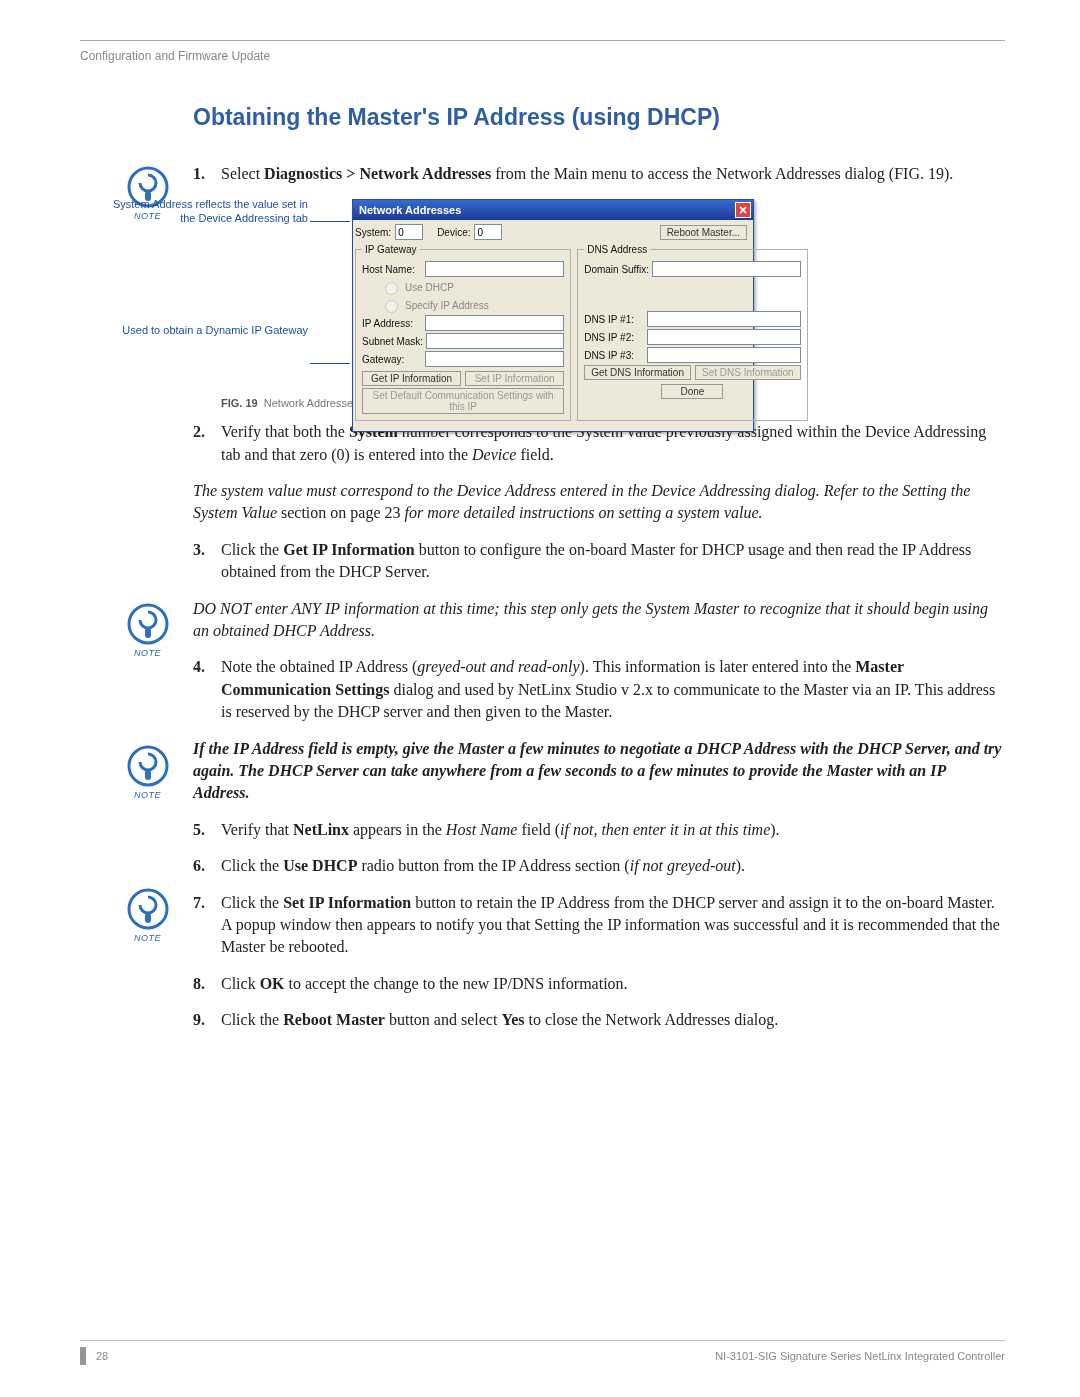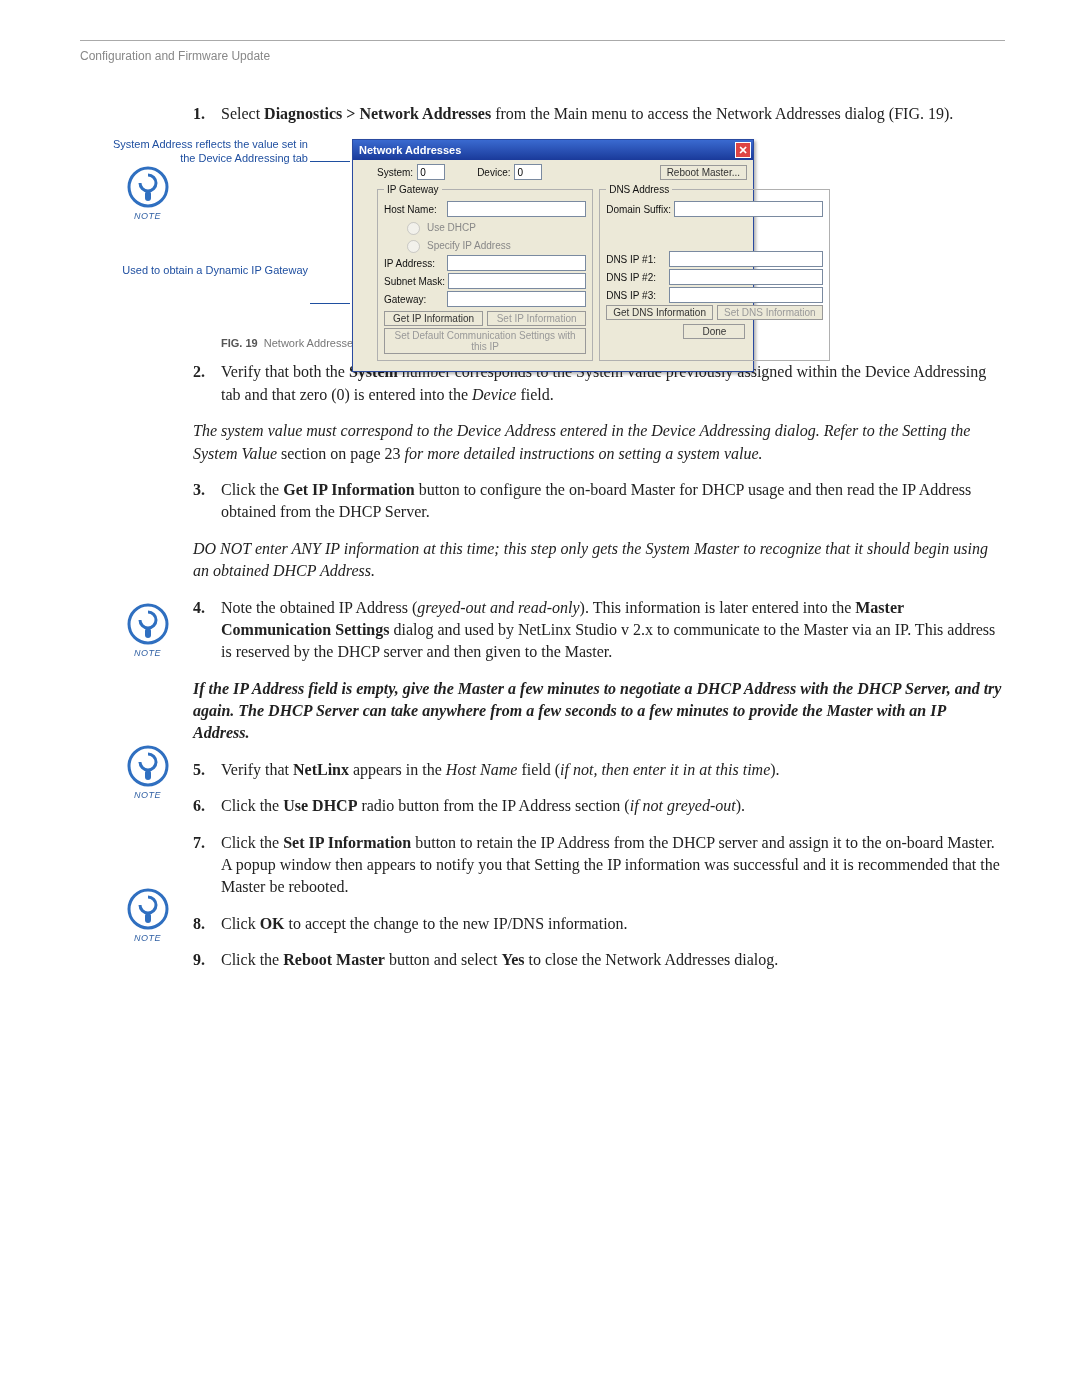--- a/index.html
+++ b/index.html
@@ -111,21 +111,21 @@
     font-size:11px;
     display:flex;align-items:center;justify-content:space-between;
     padding:0 2px 0 6px;
   }
   .dlg-close{
     width:16px;height:16px;background:#d44;
     color:#fff;display:flex;align-items:center;justify-content:center;
     border:1px solid #fff;font-weight:bold;font-size:11px;line-height:1;
     box-sizing:border-box;
   }
-  .dlg-body{padding:4px 6px 6px 24px;}
+  .dlg-body{padding:4px 6px 6px 2px;}
   .dlg-row{display:flex;align-items:center;gap:4px;margin-bottom:4px;}
   .dlg-row label{font-size:10px;}
   .dlg input[type=text]{
     font-size:10px;height:16px;box-sizing:border-box;
     border:1px solid #7a8aa0;background:#fff;padding:0 2px;
   }
   .dlg button{
     font-size:10px;background:#ece9d8;border:1px solid #999;
     padding:1px 6px;color:#333;
   }
@@ -198,20 +198,21 @@
   <div class="note-icon" style="top:887px">
     <svg viewBox="0 0 44 44">
         <circle cx="22" cy="22" r="19" fill="none" stroke="#2f6fc0" stroke-width="3"></circle>
         <path d="M22 10 a8 8 0 1 1 -8 8" fill="none" stroke="#2f6fc0" stroke-width="3"></path>
         <rect x="19" y="26" width="6" height="10" rx="3" fill="#2f6fc0"></rect>
       </svg>
     <div class="lbl">NOTE</div>
   </div>
 
   <div class="content">
+    <h1 class="section-title">Obtaining the Master's IP Address (using DHCP)</h1>
 
 
     <ol class="steps">
       <li>
           <span class="num">1.</span>
         <span class="txt"><span>Select </span><span class="bold">Diagnostics &gt; Network Addresses</span><span> from the Main menu to access the Network Addresses dialog (FIG. 19).</span></span>
       </li>
     </ol>
 
     <div class="figwrap">
@@ -222,21 +223,21 @@
 
       <div class="dlg">
         <div class="dlg-title">
           <span>Network Addresses</span>
           <span class="dlg-close">✕</span>
         </div>
         <div class="dlg-body">
           <div class="dlg-row">
             <label>System:</label>
             <input type="text" style="width: 28px;" value="0">
-            <label style="margin-left:28px">Device:</label>
+            <label style="margin-left:10px">Device:</label>
             <input type="text" style="width: 28px;" value="0">
             <span style="flex:1"></span>
             <button>Reboot Master...</button>
           </div>
 
           <div class="dlg-cols">
             <fieldset class="ipfs">
               <legend>IP Gateway</legend>
               <div class="frow">
                   <span class="flabel">Host Name:</span>
@@ -349,14 +350,21 @@
           <span class="num">8.</span>
         <span class="txt"><span>Click </span><span class="bold">OK</span><span> to accept the change to the new IP/DNS information.</span></span>
       </li>
       <li>
           <span class="num">9.</span>
         <span class="txt"><span>Click the </span><span class="bold">Reboot Master</span><span> button and select </span><span class="bold">Yes</span><span> to close the Network Addresses dialog.</span></span>
       </li>
     </ol>
   </div>
 
+  <div class="footer">
+    <div class="left">
+        <span class="bar"></span>
+        <span>28</span>
+      </div>
+    <div>NI-3101-SIG Signature Series NetLinx Integrated Controller</div>
+  </div>
 
 </div>
 
 </body></html>

